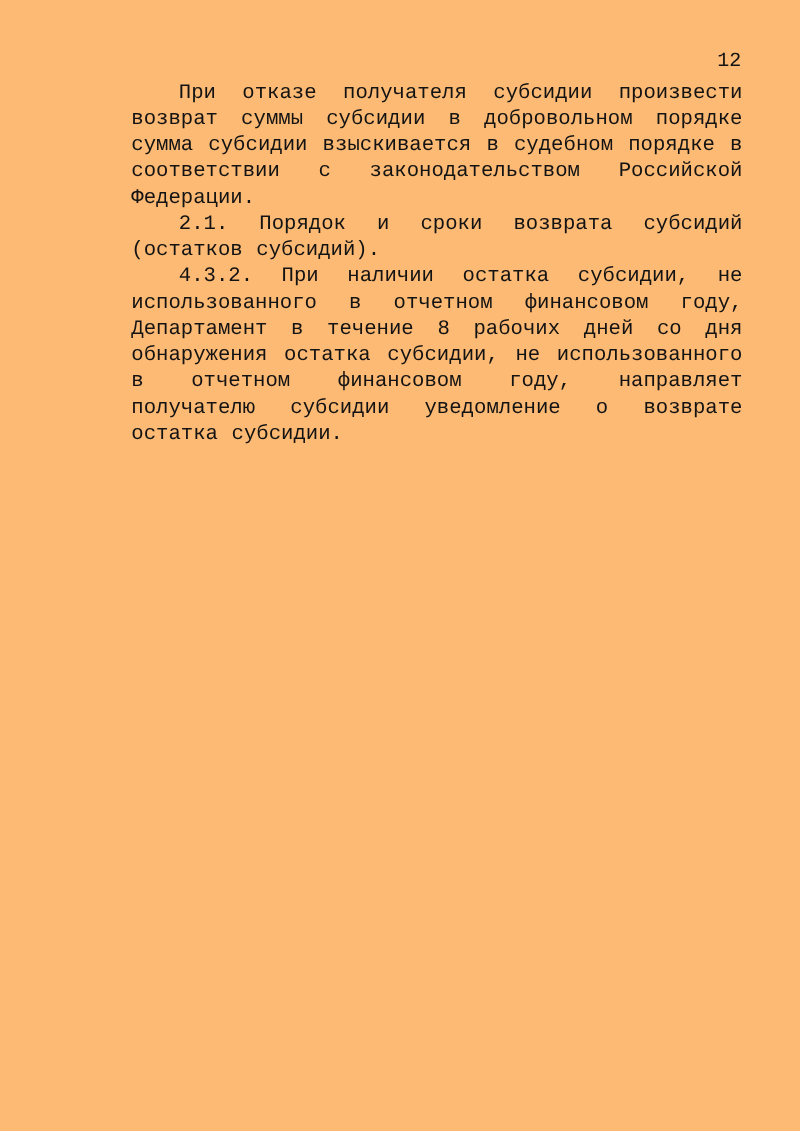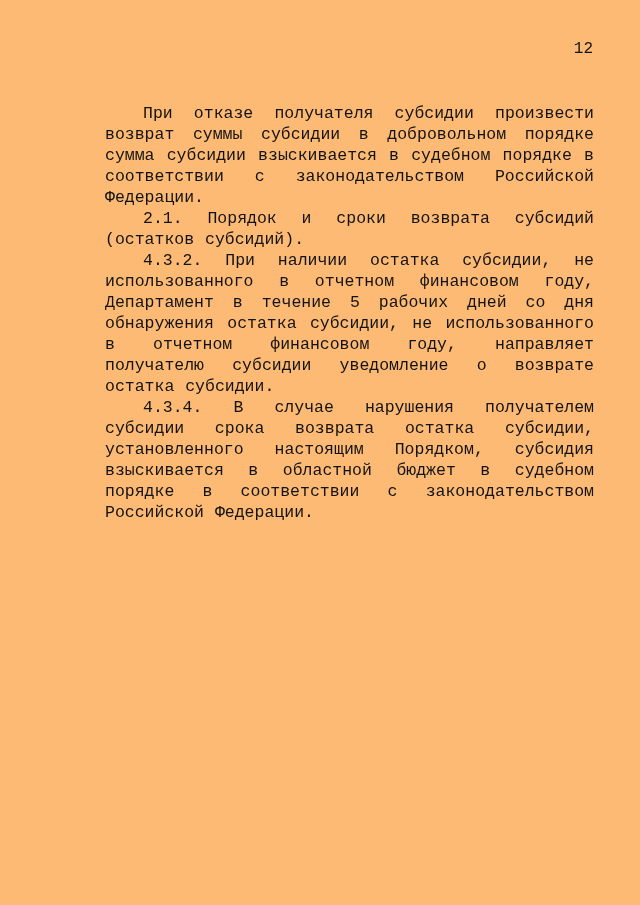--- a/index.html
+++ b/index.html
@@ -25,35 +25,33 @@
     text-align: right;
     font-size: 16px;
     line-height: 18px;
     padding-right: 2px;
   }
   .content {
     position: absolute;
     top: 63px;
     left: 105px;
     width: 489px;
-    margin-top: 40px;
   }
   .content p {
     margin: 0;
     text-align: justify;
     text-indent: 38px;
     font-size: 16.5px;
     line-height: 21px;
     word-spacing: 1px;
   }
 </style>
 </head>
 <body>
 
 <div class="page">
   <div class="page-number">12</div>
   <div class="content">
       <p>При отказе получателя субсидии произвести возврат суммы субсидии в добровольном порядке сумма субсидии взыскивается в судебном порядке в соответствии с законодательством Российской Федерации.</p>
       <p>2.1. Порядок и сроки возврата субсидий (остатков субсидий).</p>
-      <p>4.3.2. При наличии остатка субсидии, не использованного в отчетном финансовом году, Департамент в течение 5 рабочих дней со дня обнаружения остатка субсидии, не использованного в отчетном финансовом году, направляет получателю субсидии уведомление о возврате остатка субсидии.</p>
-      <p>4.3.4. В случае нарушения получателем субсидии срока возврата остатка субсидии, установленного настоящим Порядком, субсидия взыскивается в областной бюджет в судебном порядке в соответствии с законодательством Российской Федерации.</p>
+      <p>4.3.2. При наличии остатка субсидии, не использованного в отчетном финансовом году, Департамент в течение 8 рабочих дней со дня обнаружения остатка субсидии, не использованного в отчетном финансовом году, направляет получателю субсидии уведомление о возврате остатка субсидии.</p>
     </div>
 </div>
 
 </body></html>

